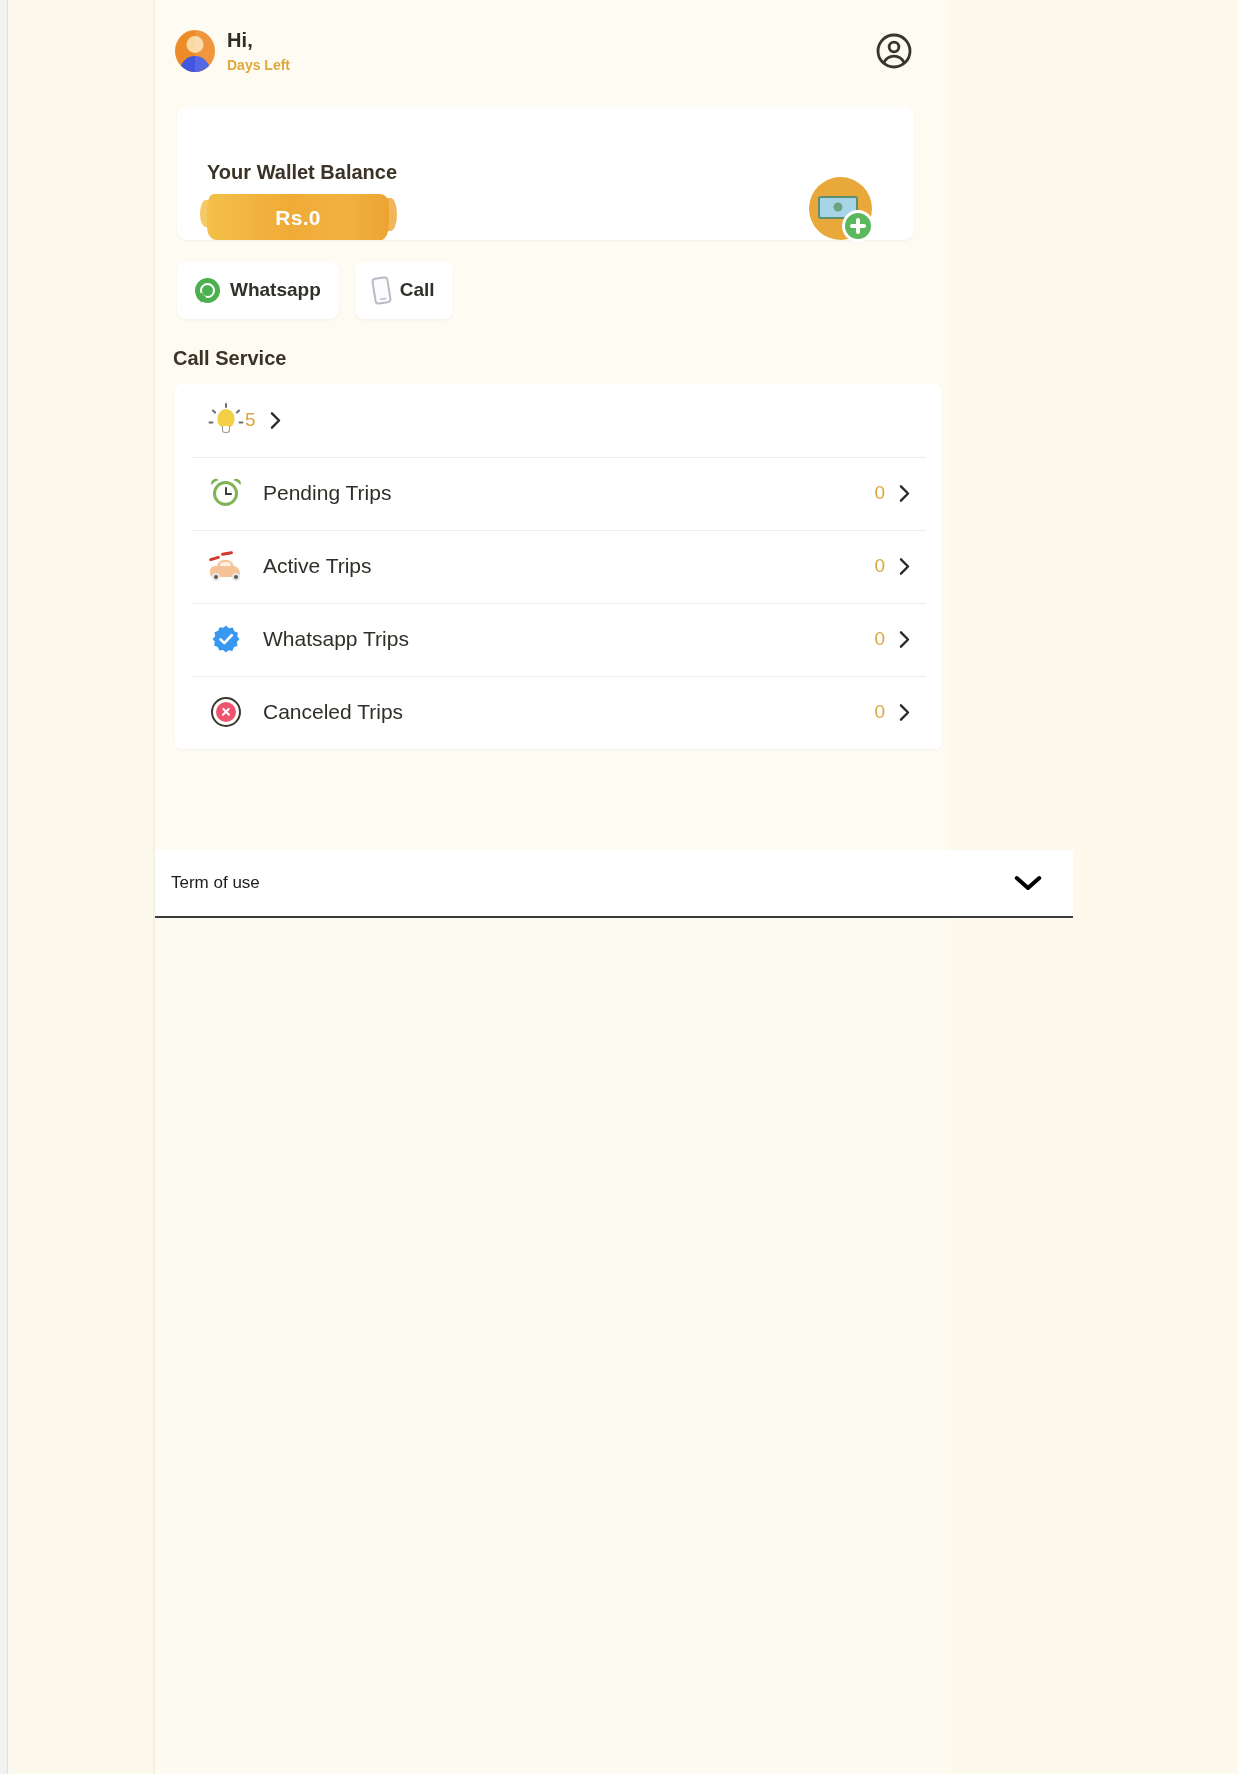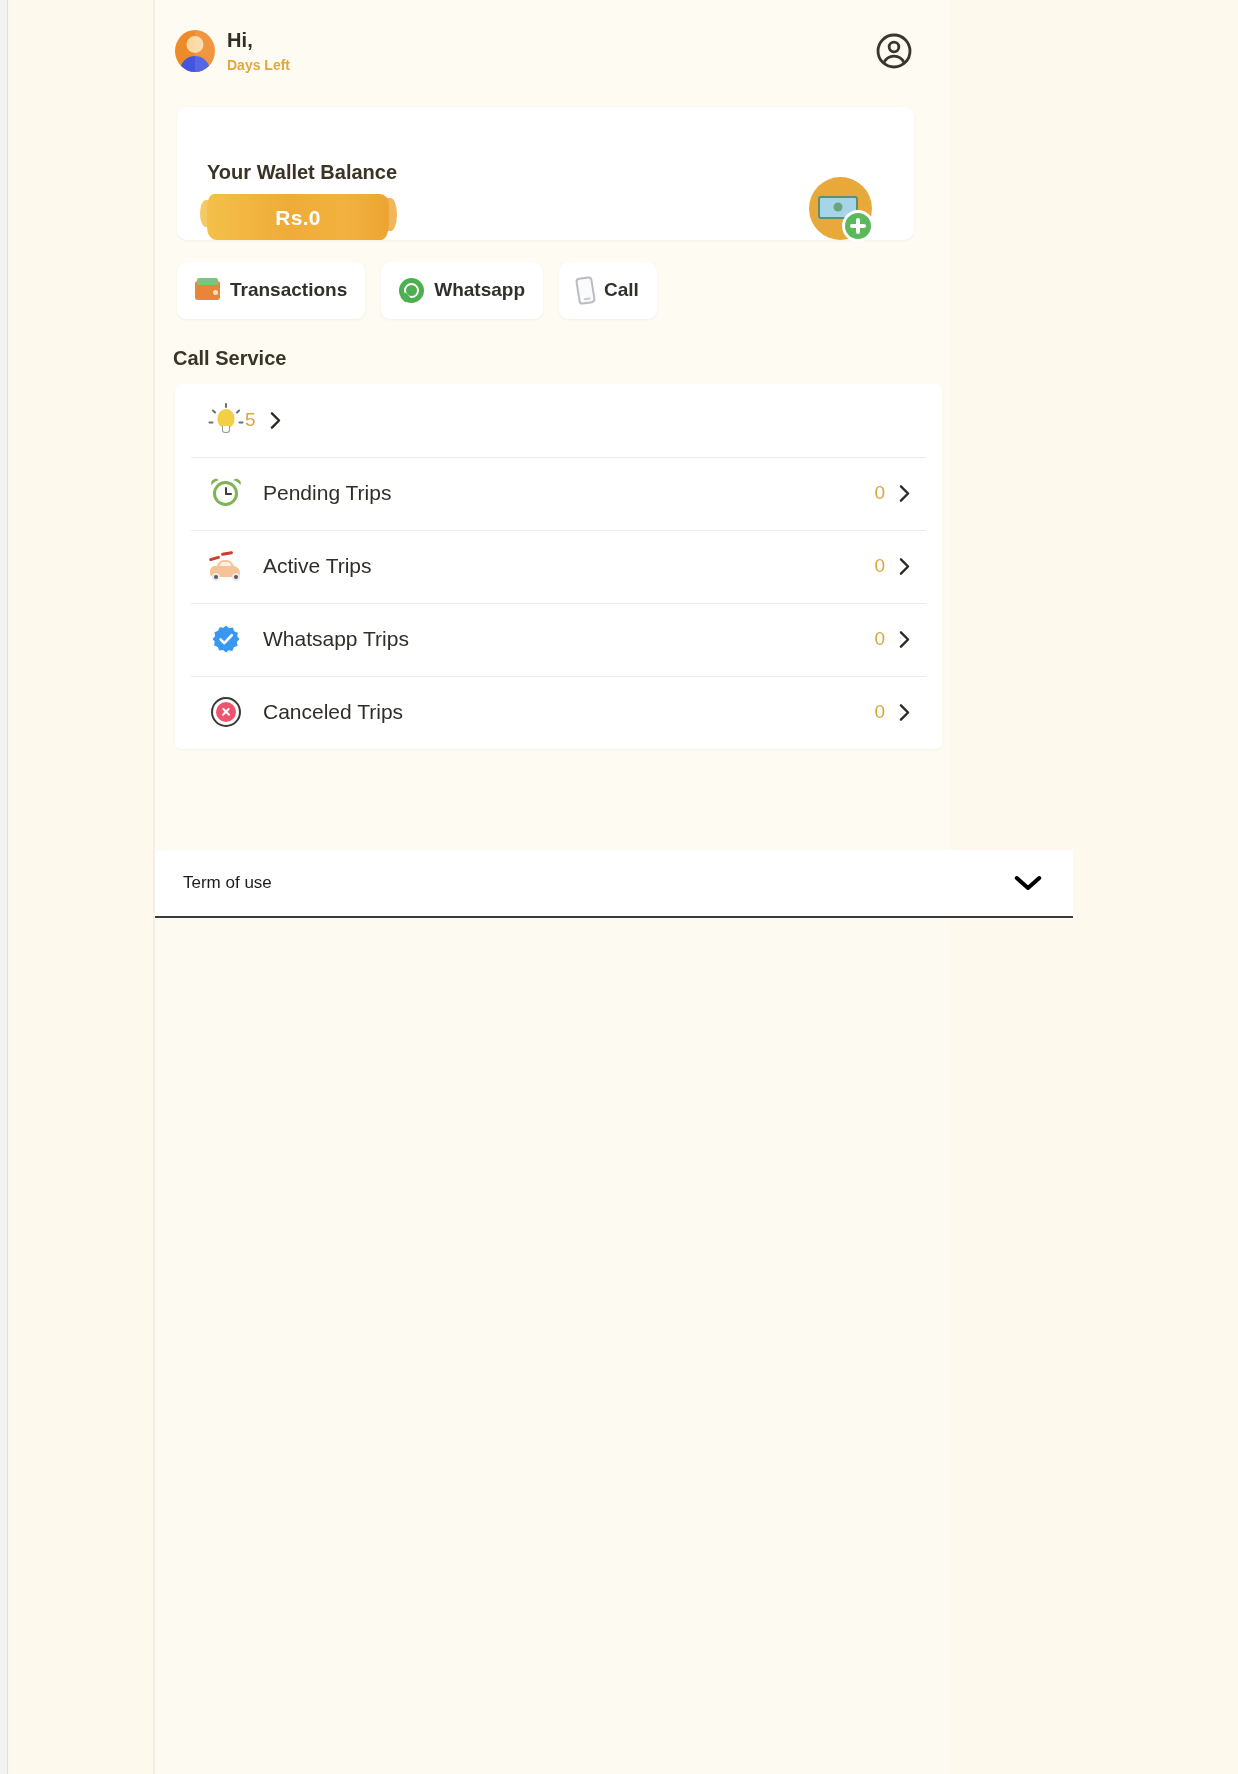--- a/index.html
+++ b/index.html
@@ -499,21 +499,21 @@
     position: absolute;
     left: 0;
     top: 850px;
     width: 918px;
     height: 68px;
     background: #ffffff;
     border-bottom: 2px solid #3a3a3a;
     display: flex;
     align-items: center;
     justify-content: space-between;
-    padding: 0 30px 0 28px;
+    padding: 0 30px 0 16px;
     cursor: pointer;
   }
   .term-label {
     font-size: 17px;
     color: #1d1d1d;
   }
   .term-chevron { line-height: 0; color: #000; }
 
   .below-term {
     position: absolute;
@@ -565,24 +565,20 @@
         </div>
       </div>
       <div class="money-icon">
         <div class="bill"></div>
         <div class="plus"></div>
       </div>
     </div>
 
     <div class="actions">
       <div class="action-btn">
-        <span class="ic-wallet"></span>
-        <span class="action-label">Transactions</span>
-      </div>
-      <div class="action-btn">
         <span class="ic-whatsapp"></span>
         <span class="action-label">Whatsapp</span>
       </div>
       <div class="action-btn">
         <span class="ic-phone"></span>
         <span class="action-label">Call</span>
       </div>
     </div>
 
     <div class="section-title">Call Service</div>

